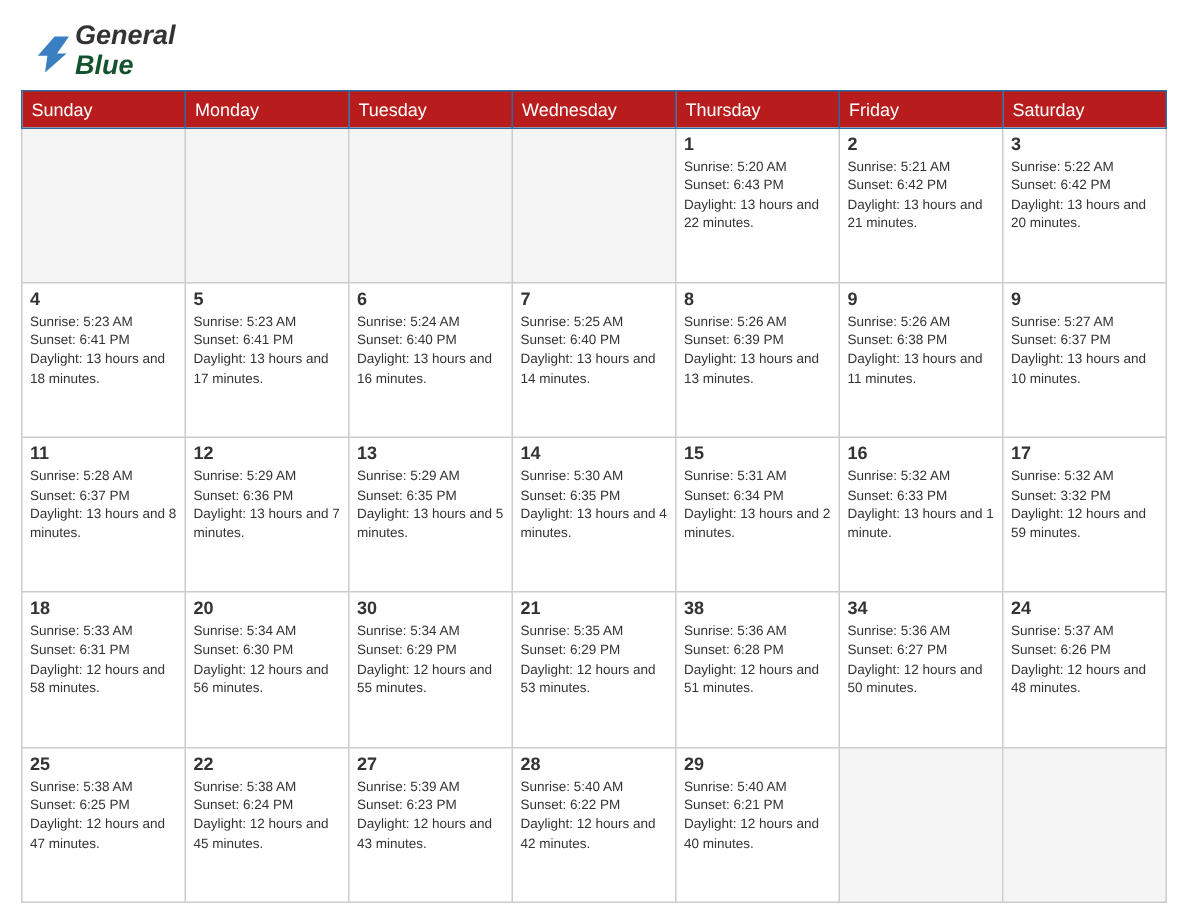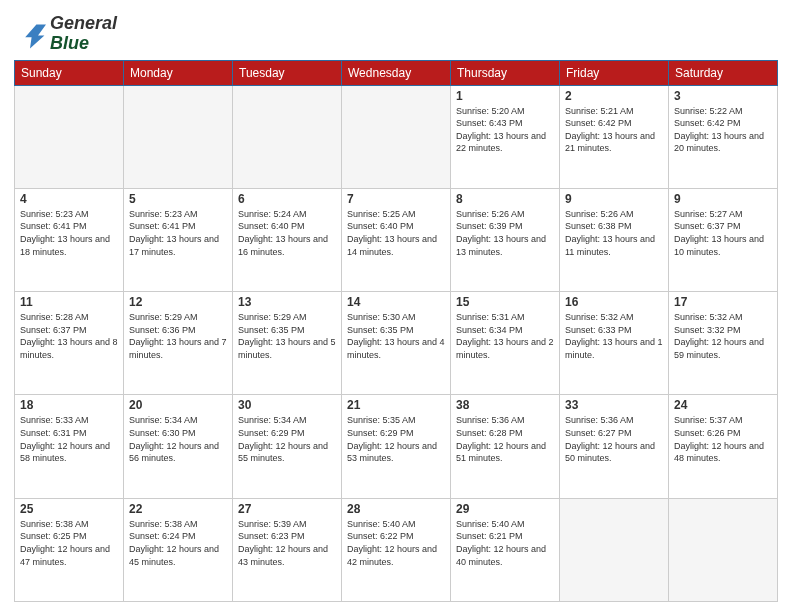--- a/index.html
+++ b/index.html
@@ -290,21 +290,21 @@
 and 53 minutes.</div>
           </td>
           <td>
             <span class="day-num">38</span>
             <div class="day-info">Sunrise: 5:36 AM
 Sunset: 6:28 PM
 Daylight: 12 hours
 and 51 minutes.</div>
           </td>
           <td>
-            <span class="day-num">33</span>
+            <span class="day-num">34</span>
             <div class="day-info">Sunrise: 5:36 AM
 Sunset: 6:27 PM
 Daylight: 12 hours
 and 50 minutes.</div>
           </td>
           <td>
             <span class="day-num">24</span>
             <div class="day-info">Sunrise: 5:37 AM
 Sunset: 6:26 PM
 Daylight: 12 hours

